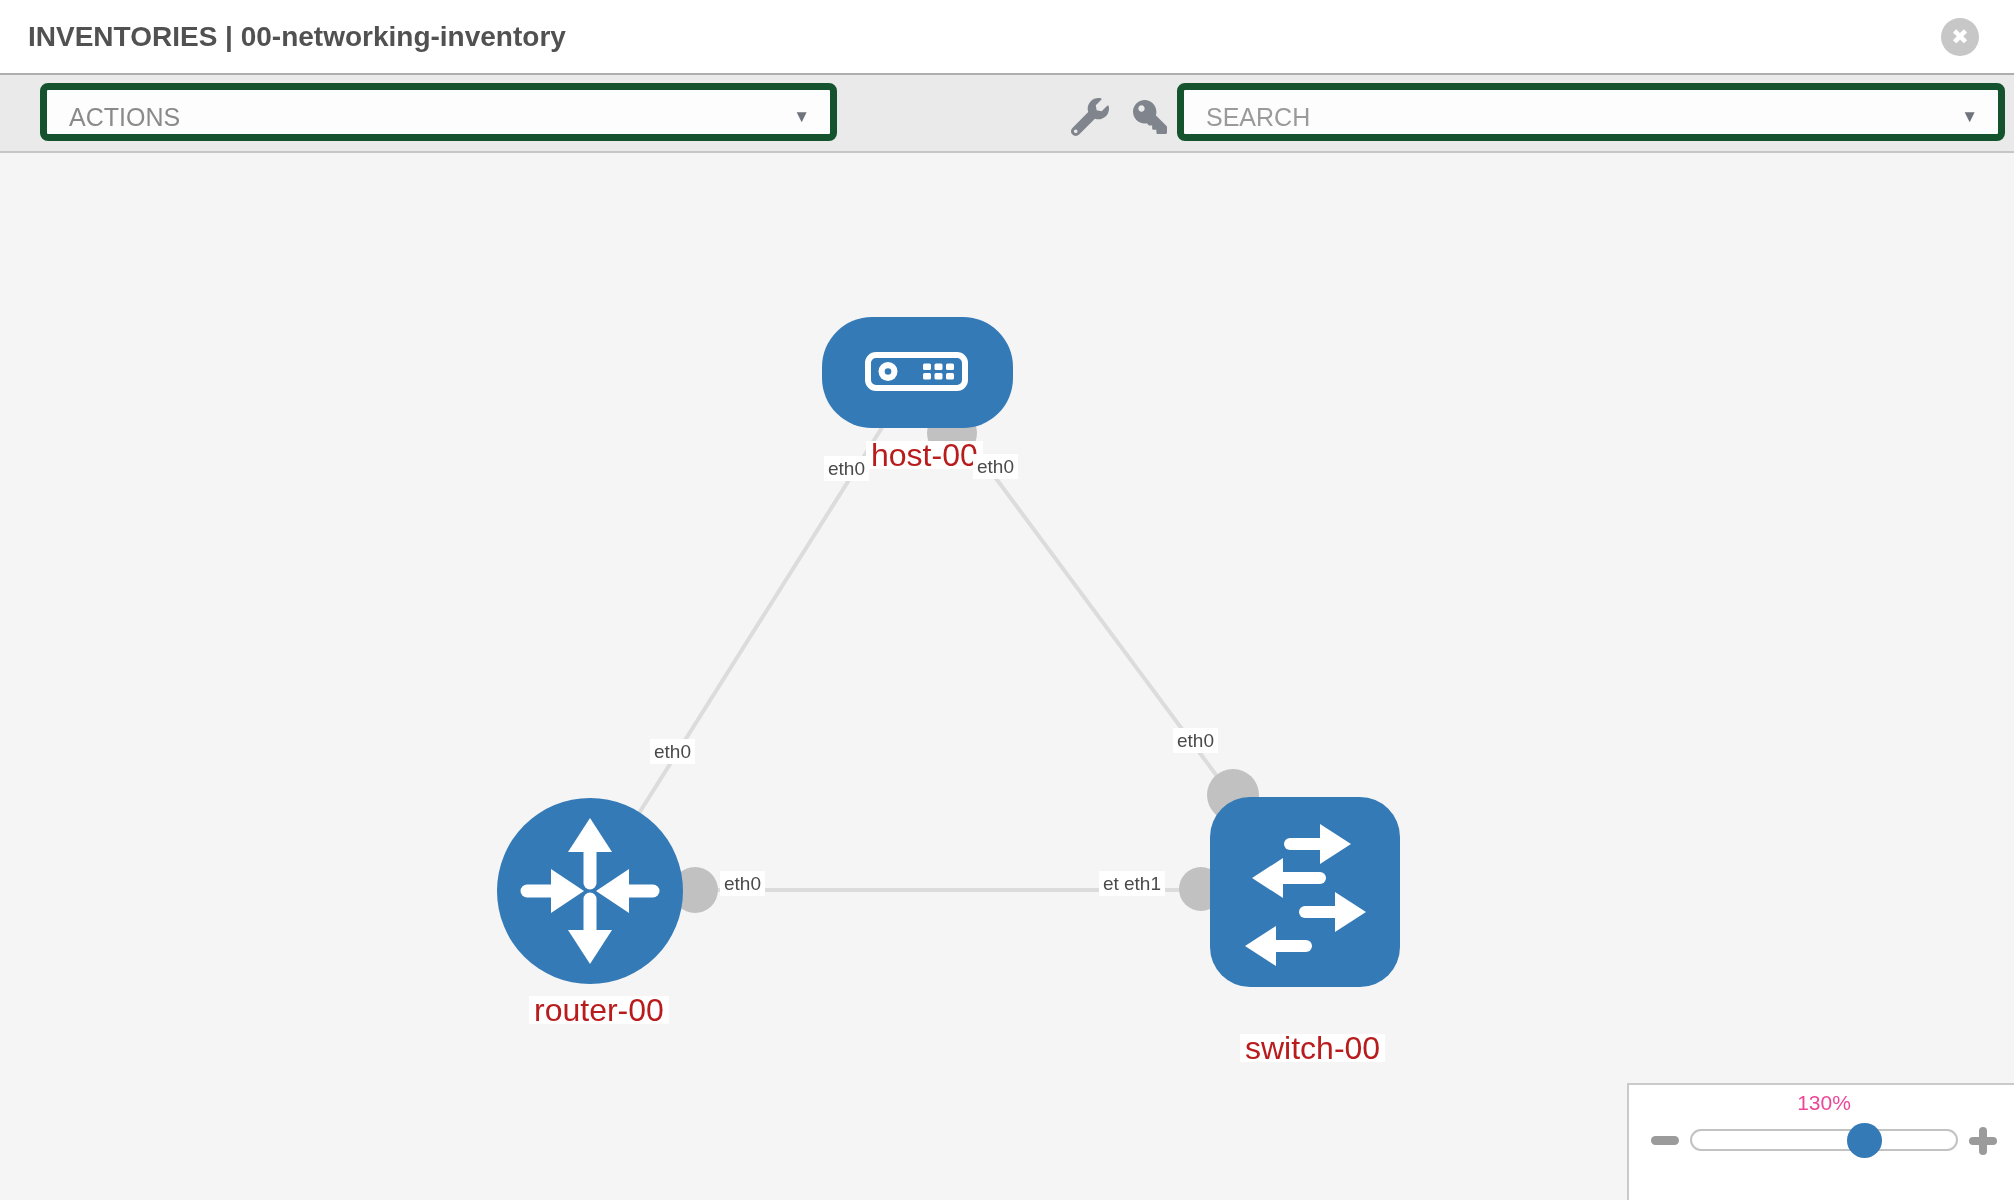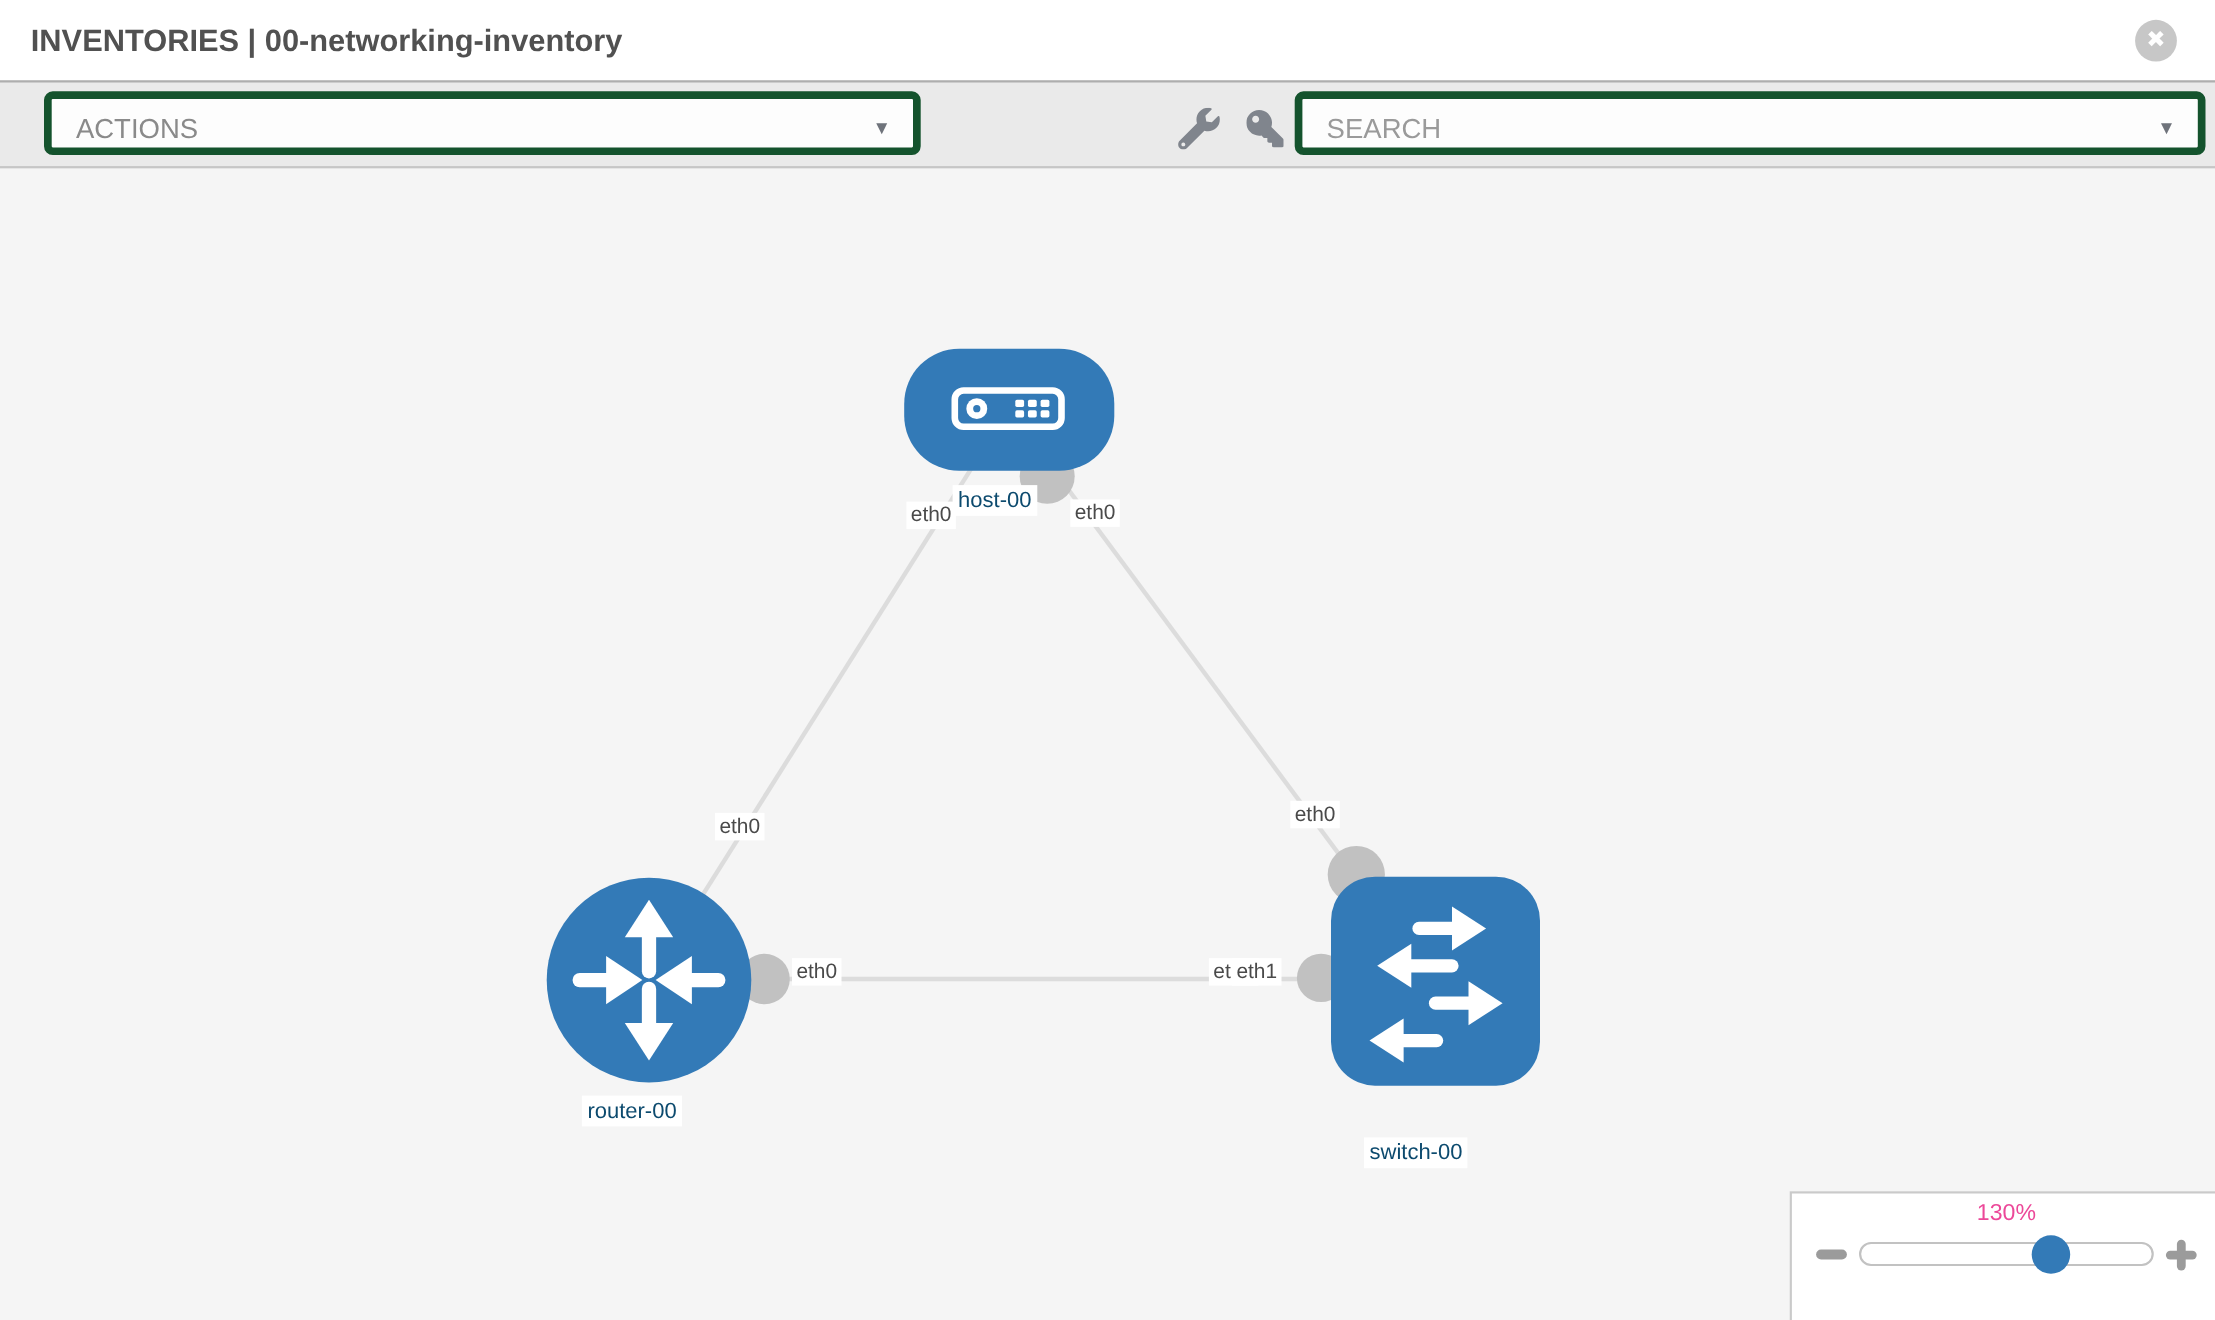--- a/index.html
+++ b/index.html
@@ -30,21 +30,21 @@
   .graph{position:absolute;left:0;top:0;z-index:1;}
   .lk{stroke:#dcdcdc;stroke-width:4px;}
   .ep{fill:#c1c1c1;}
   .node{position:absolute;background:#337ab7;z-index:2;cursor:pointer;}
   .node svg{display:block;}
   .node-host{left:822px;top:317px;width:191px;height:111px;border-radius:50px;}
   .node-router{left:497px;top:798px;width:186px;height:186px;border-radius:50%;}
   .node-switch{left:1210px;top:797px;width:190px;height:190px;border-radius:40px;}
 
   .glabel{position:absolute;background:#ffffff;color:#4a4a4a;white-space:nowrap;z-index:3;}
-  .node-label{font-size:20px;line-height:28px;padding:0 5px;color:#0c4a6e;}
+  .node-label{font-size:32px;line-height:28px;padding:0 5px;color:#b91c1c;}
   .iface-label{font-size:19px;line-height:25px;padding:0 4px;}
   .z4{z-index:4;}
 
   
   .zoom-panel{position:absolute;left:1627px;top:1083px;width:389px;height:119px;background:#ffffff;
     border:2px solid #cacaca;box-sizing:border-box;z-index:5;}
   .zoom-level{position:absolute;left:61px;top:6px;width:268px;text-align:center;
     font-size:21px;color:#ec4899;}
   .zoom-minus{position:absolute;left:22px;top:51px;width:28px;height:9px;border-radius:5px;
     background:#9b9b9b;cursor:pointer;}

